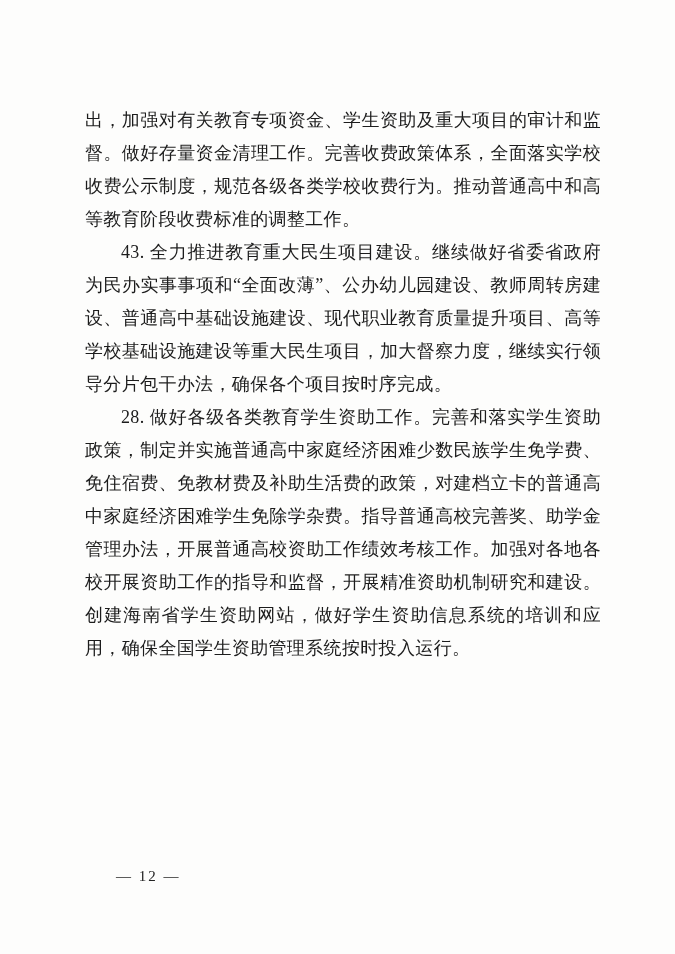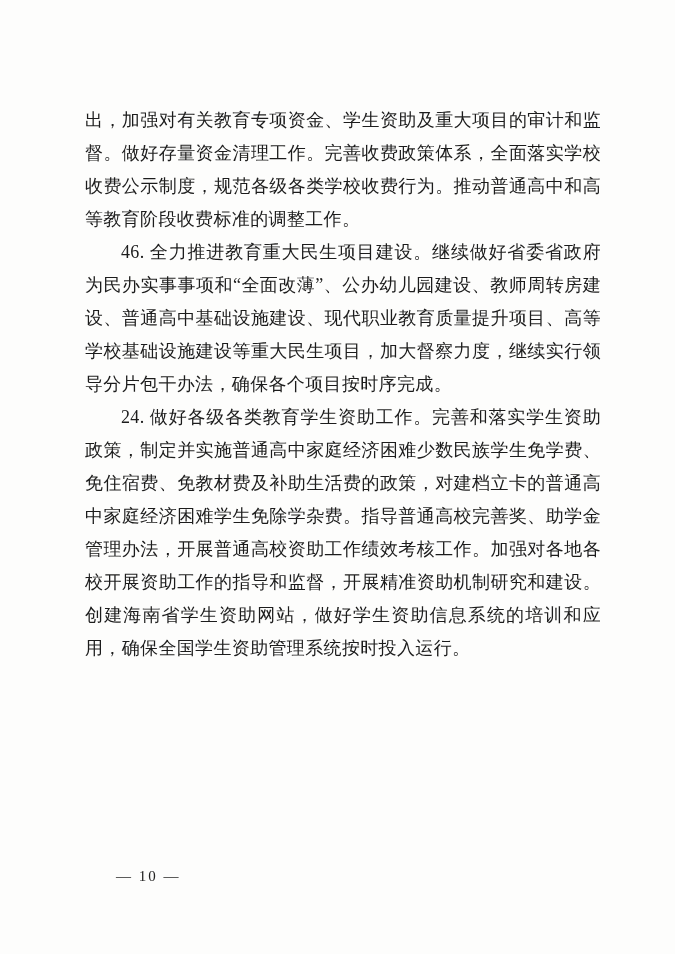--- a/index.html
+++ b/index.html
@@ -38,17 +38,17 @@
     letter-spacing: 2px;
     color: #222222;
   }
 </style>
 </head>
 <body>
 
 <div class="page">
   <div class="doc-text">
     <p>出，加强对有关教育专项资金、学生资助及重大项目的审计和监督。做好存量资金清理工作。完善收费政策体系，全面落实学校收费公示制度，规范各级各类学校收费行为。推动普通高中和高等教育阶段收费标准的调整工作。</p>
-    <p class="indent">46. 全力推进教育重大民生项目建设。继续做好省委省政府为民办实事事项和“全面改薄”、公办幼儿园建设、教师周转房建设、普通高中基础设施建设、现代职业教育质量提升项目、高等学校基础设施建设等重大民生项目，加大督察力度，继续实行领导分片包干办法，确保各个项目按时序完成。</p>
-    <p class="indent">24. 做好各级各类教育学生资助工作。完善和落实学生资助政策，制定并实施普通高中家庭经济困难少数民族学生免学费、免住宿费、免教材费及补助生活费的政策，对建档立卡的普通高中家庭经济困难学生免除学杂费。指导普通高校完善奖、助学金管理办法，开展普通高校资助工作绩效考核工作。加强对各地各校开展资助工作的指导和监督，开展精准资助机制研究和建设。创建海南省学生资助网站，做好学生资助信息系统的培训和应用，确保全国学生资助管理系统按时投入运行。</p>
+    <p class="indent">43. 全力推进教育重大民生项目建设。继续做好省委省政府为民办实事事项和“全面改薄”、公办幼儿园建设、教师周转房建设、普通高中基础设施建设、现代职业教育质量提升项目、高等学校基础设施建设等重大民生项目，加大督察力度，继续实行领导分片包干办法，确保各个项目按时序完成。</p>
+    <p class="indent">28. 做好各级各类教育学生资助工作。完善和落实学生资助政策，制定并实施普通高中家庭经济困难少数民族学生免学费、免住宿费、免教材费及补助生活费的政策，对建档立卡的普通高中家庭经济困难学生免除学杂费。指导普通高校完善奖、助学金管理办法，开展普通高校资助工作绩效考核工作。加强对各地各校开展资助工作的指导和监督，开展精准资助机制研究和建设。创建海南省学生资助网站，做好学生资助信息系统的培训和应用，确保全国学生资助管理系统按时投入运行。</p>
   </div>
-  <div class="page-number">— 10 —</div>
+  <div class="page-number">— 12 —</div>
 </div>
 
 </body></html>

